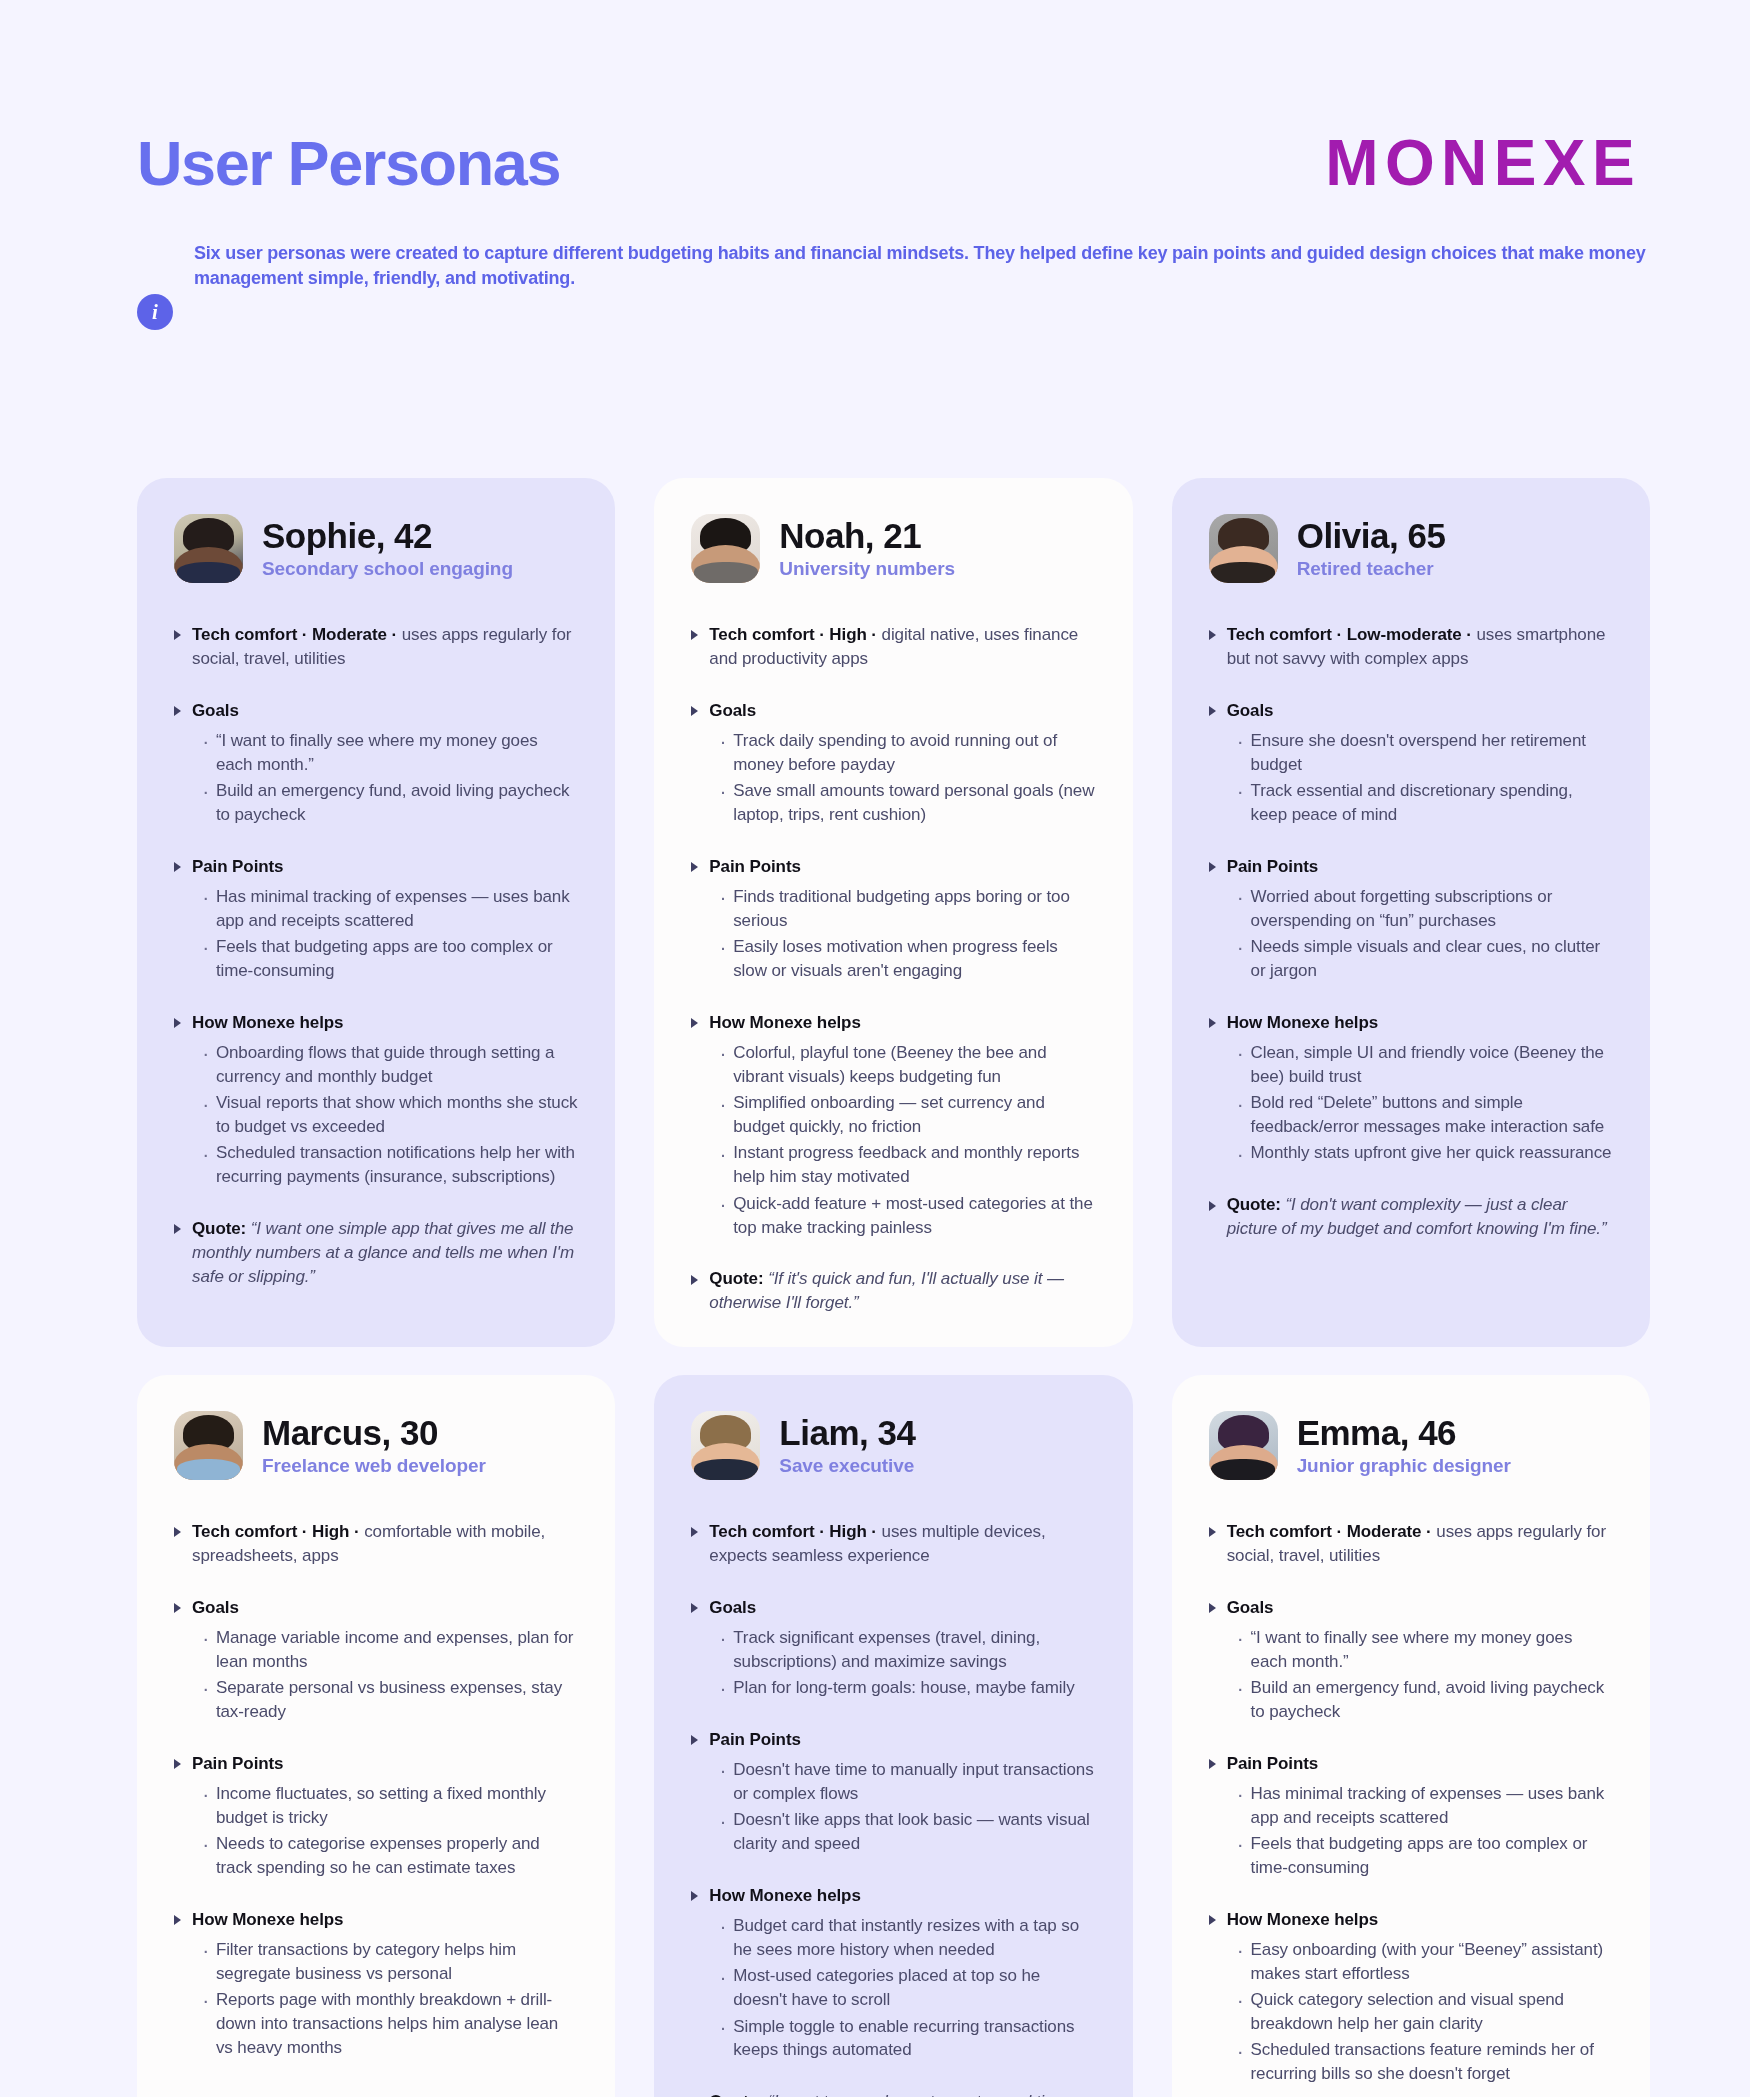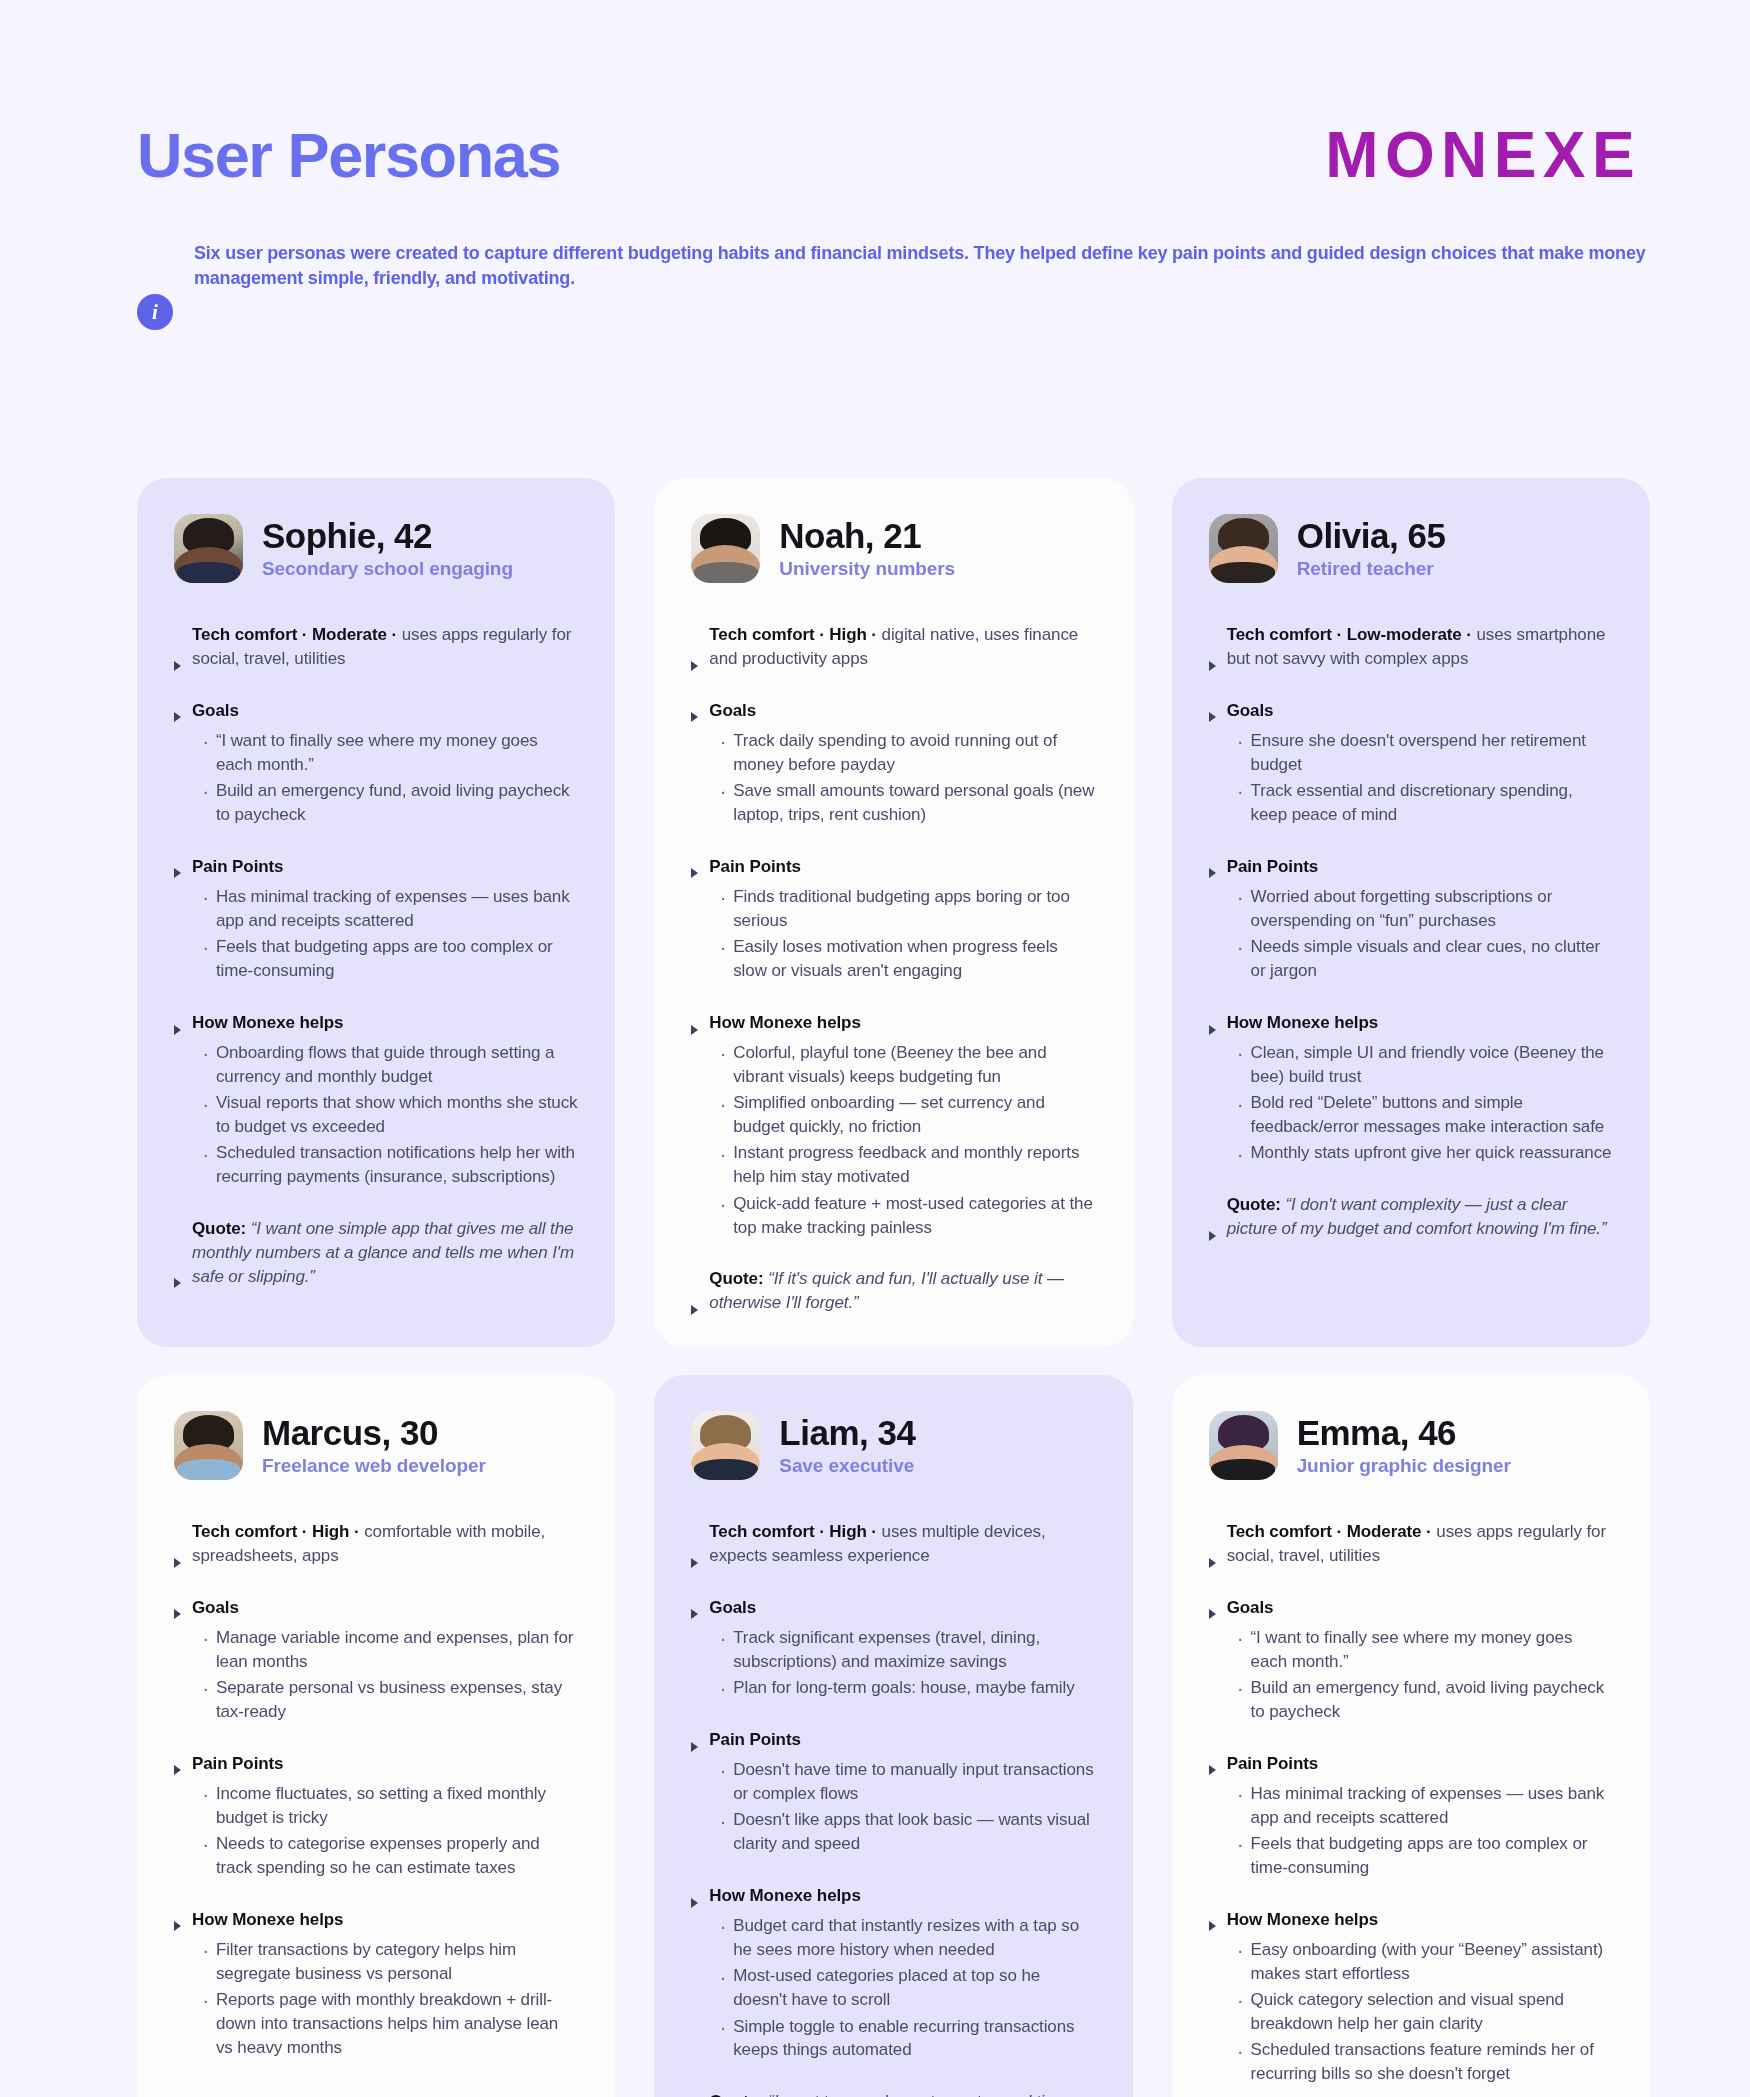--- a/index.html
+++ b/index.html
@@ -18,21 +18,21 @@
     width: 1750px;
     height: 2097px;
     background: #f5f4ff;
     overflow: hidden;
   }
 
   
   .header {
     position: absolute;
     left: 137px;
-    top: 114px;
+    top: 122px;
     width: 1504px;
     height: 82px;
     display: flex;
     align-items: center;
     justify-content: space-between;
   }
 
   .page-title {
     font-size: 63px;
     font-weight: 800;
@@ -193,21 +193,21 @@
     letter-spacing: -0.1px;
     line-height: 1.1;
   }
 
   
   .section { margin-bottom: 28px; }
   .section:last-child { margin-bottom: 0; }
 
   .sec-row {
     display: flex;
-    align-items: flex-end;
+    align-items: flex-start;
     gap: 11px;
   }
   .tri {
     flex: 0 0 auto;
     width: 0; height: 0;
     border-left: 7.7px solid #3f3f63;
     border-top: 5.5px solid transparent;
     border-bottom: 5.5px solid transparent;
     margin-top: 7.3px;
   }

